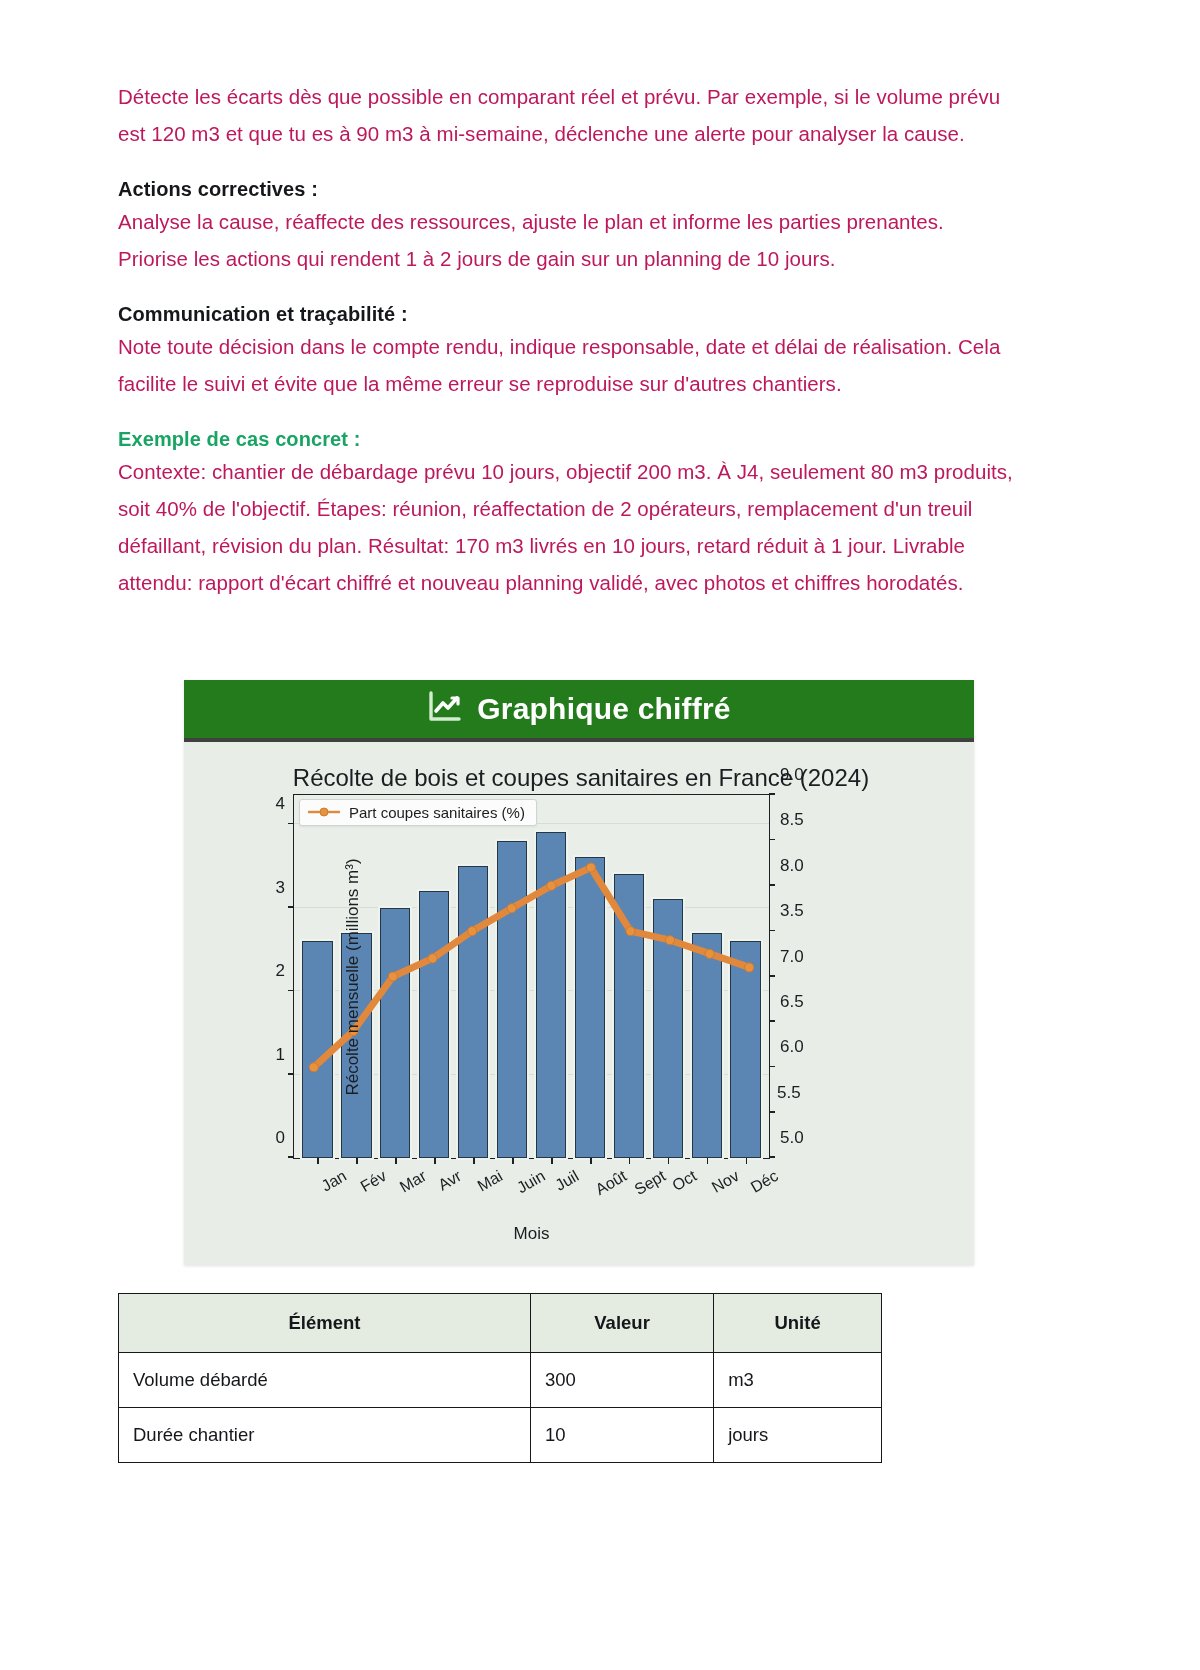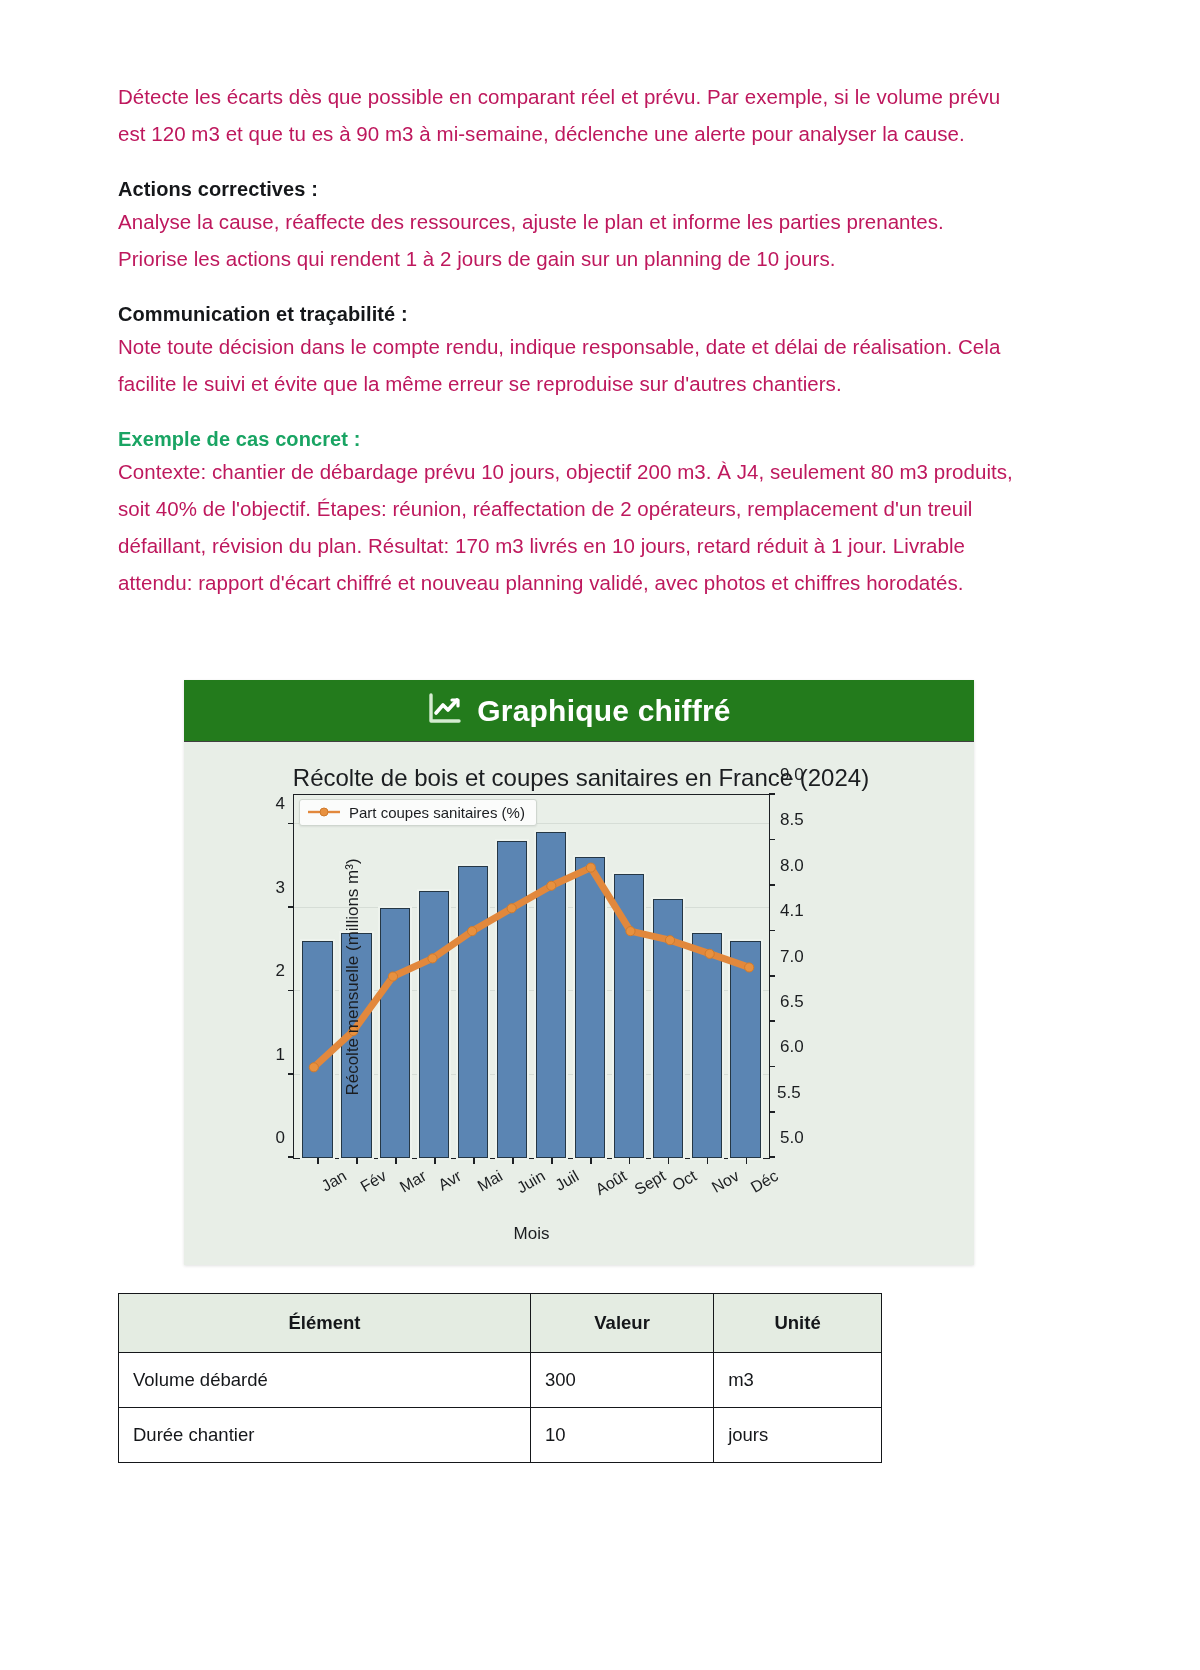--- a/index.html
+++ b/index.html
@@ -39,21 +39,21 @@
     width:790px; height:585px;
     background:#e8eee7;
     box-shadow:0 1px 3px rgba(0,0,0,.12);
     overflow:hidden;
   }
   .chart-header {
     height:62px;
     background:#237b1c;
     display:flex; align-items:center; justify-content:center;
     gap:14px;
-    border-bottom:1px solid #404040;
+    border-bottom:4px solid #404040;
   }
   .chart-header .title-txt {
     color:#ffffff;
     font-size:30px;
     font-weight:bold;
     letter-spacing:0.2px;
   }
   .chart-header .chart-icon { display:block; }
 
   .chart-body { position:relative; width:790px; height:523px; }
@@ -234,21 +234,21 @@
         <div class="ytick-r" style="bottom:0%;">5.0</div>
         <div class="tick-mark-r" style="bottom:12.5%;"></div>
         <div class="ytick-r" style="bottom:12.5%;margin-left:8px;">5.5</div>
         <div class="tick-mark-r" style="bottom:25%;"></div>
         <div class="ytick-r" style="bottom:25%;">6.0</div>
         <div class="tick-mark-r" style="bottom:37.5%;"></div>
         <div class="ytick-r" style="bottom:37.5%;">6.5</div>
         <div class="tick-mark-r" style="bottom:50%;"></div>
         <div class="ytick-r" style="bottom:50%;">7.0</div>
         <div class="tick-mark-r" style="bottom:62.5%;"></div>
-        <div class="ytick-r" style="bottom:62.5%;">4.1</div>
+        <div class="ytick-r" style="bottom:62.5%;">3.5</div>
         <div class="tick-mark-r" style="bottom:75%;"></div>
         <div class="ytick-r" style="bottom:75%;">8.0</div>
         <div class="tick-mark-r" style="bottom:87.5%;"></div>
         <div class="ytick-r" style="bottom:87.5%;">8.5</div>
         <div class="tick-mark-r" style="bottom:100%;"></div>
         <div class="ytick-r" style="bottom:100%;">9.0</div>
 
         <div class="bars">
           <div class="bar-slot">
               <div class="bar" style="height:59.8%;"></div>

